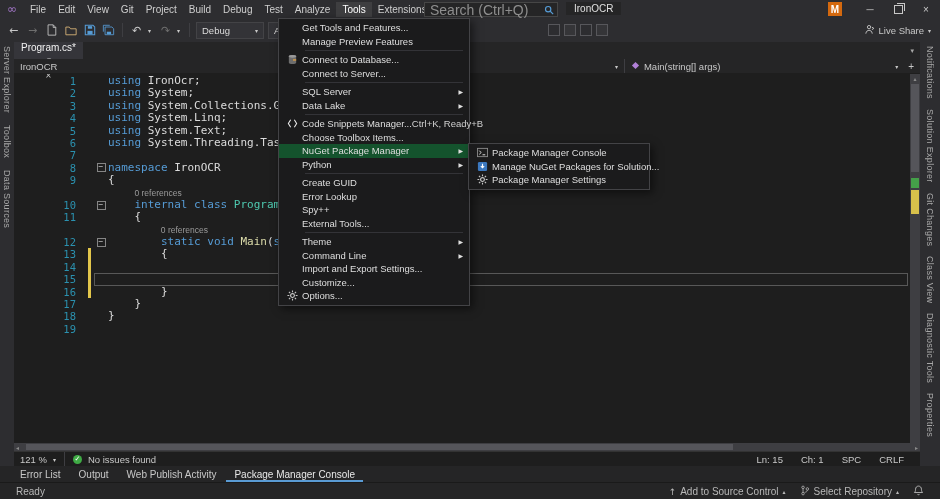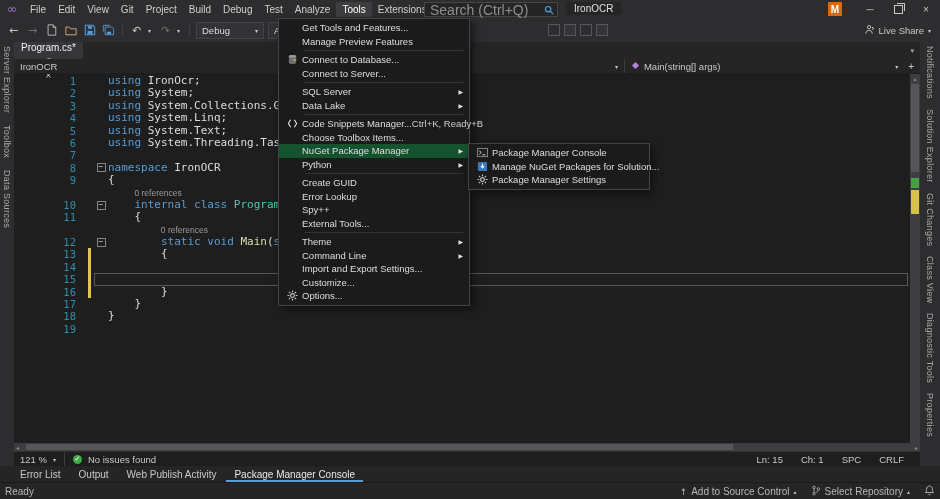--- a/index.html
+++ b/index.html
@@ -74,21 +74,21 @@
   
   .zoomrow{height:14px;background:#1e1e1e;border-top:1px solid #333;display:flex;align-items:center;font-size:9.5px;color:#c8c8c8;flex:none;padding:0 6px;gap:6px;}
   .okbadge{width:9px;height:9px;border-radius:50%;background:#3fab45;color:#fff;font-size:7px;line-height:9px;text-align:center;flex:none;font-family:"DejaVu Sans",sans-serif;}
   .zoom-dd{font-size:6px;font-family:"DejaVu Sans",sans-serif;}
   .posinfo{margin-left:auto;display:flex;gap:18px;padding-right:10px;}
   
   .bottombar{position:absolute;top:466px;left:0;right:0;height:16px;background:#252526;display:flex;align-items:flex-end;padding-left:12px;gap:2px;}
   .btab{display:flex;align-items:center;font-size:10px;color:#c8c8c8;padding:0 8px;border-bottom:2px solid transparent;}
   .btab.active{color:#e8e8e8;border-bottom-color:#5a9bd4;}
   
-  .statusbar{position:absolute;top:482px;left:0;right:0;height:17px;background:#252526;border-top:1px solid #1a1a1a;display:flex;align-items:center;font-size:10px;color:#b8b8b8;padding:0 5px;}
+  .statusbar{position:absolute;top:482px;left:0;right:0;height:17px;background:#252526;border-top:1px solid #1a1a1a;display:flex;align-items:center;font-size:10px;color:#b8b8b8;padding:0 16px;}
   .sb-right{margin-left:auto;display:flex;align-items:center;gap:14px;}
   .sb-item{display:flex;align-items:center;gap:4px;}
   .sb-dd{font-size:6px;font-family:"DejaVu Sans",sans-serif;}
   .upglyph{font-family:"DejaVu Sans",sans-serif;font-size:9px;}
   
   .menu{position:absolute;left:278px;top:18px;width:190px;background:#1b1b1c;border:1px solid #434346;box-shadow:3px 3px 8px rgba(0,0,0,.5);padding:2px 0;z-index:50;font-size:9.5px;color:#dfdfdf;}
   .menu2{position:absolute;left:468px;top:143px;width:180px;background:#1b1b1c;border:1px solid #434346;box-shadow:3px 3px 8px rgba(0,0,0,.5);padding:2px 0;z-index:51;font-size:9.5px;color:#dfdfdf;}
   .mrow{display:flex;align-items:center;height:13.5px;padding:0 4px 0 3px;cursor:default;}
   .mrow.hl{background:#14532d;}
   .micon{flex:0 0 20px;display:flex;align-items:center;justify-content:center;}

